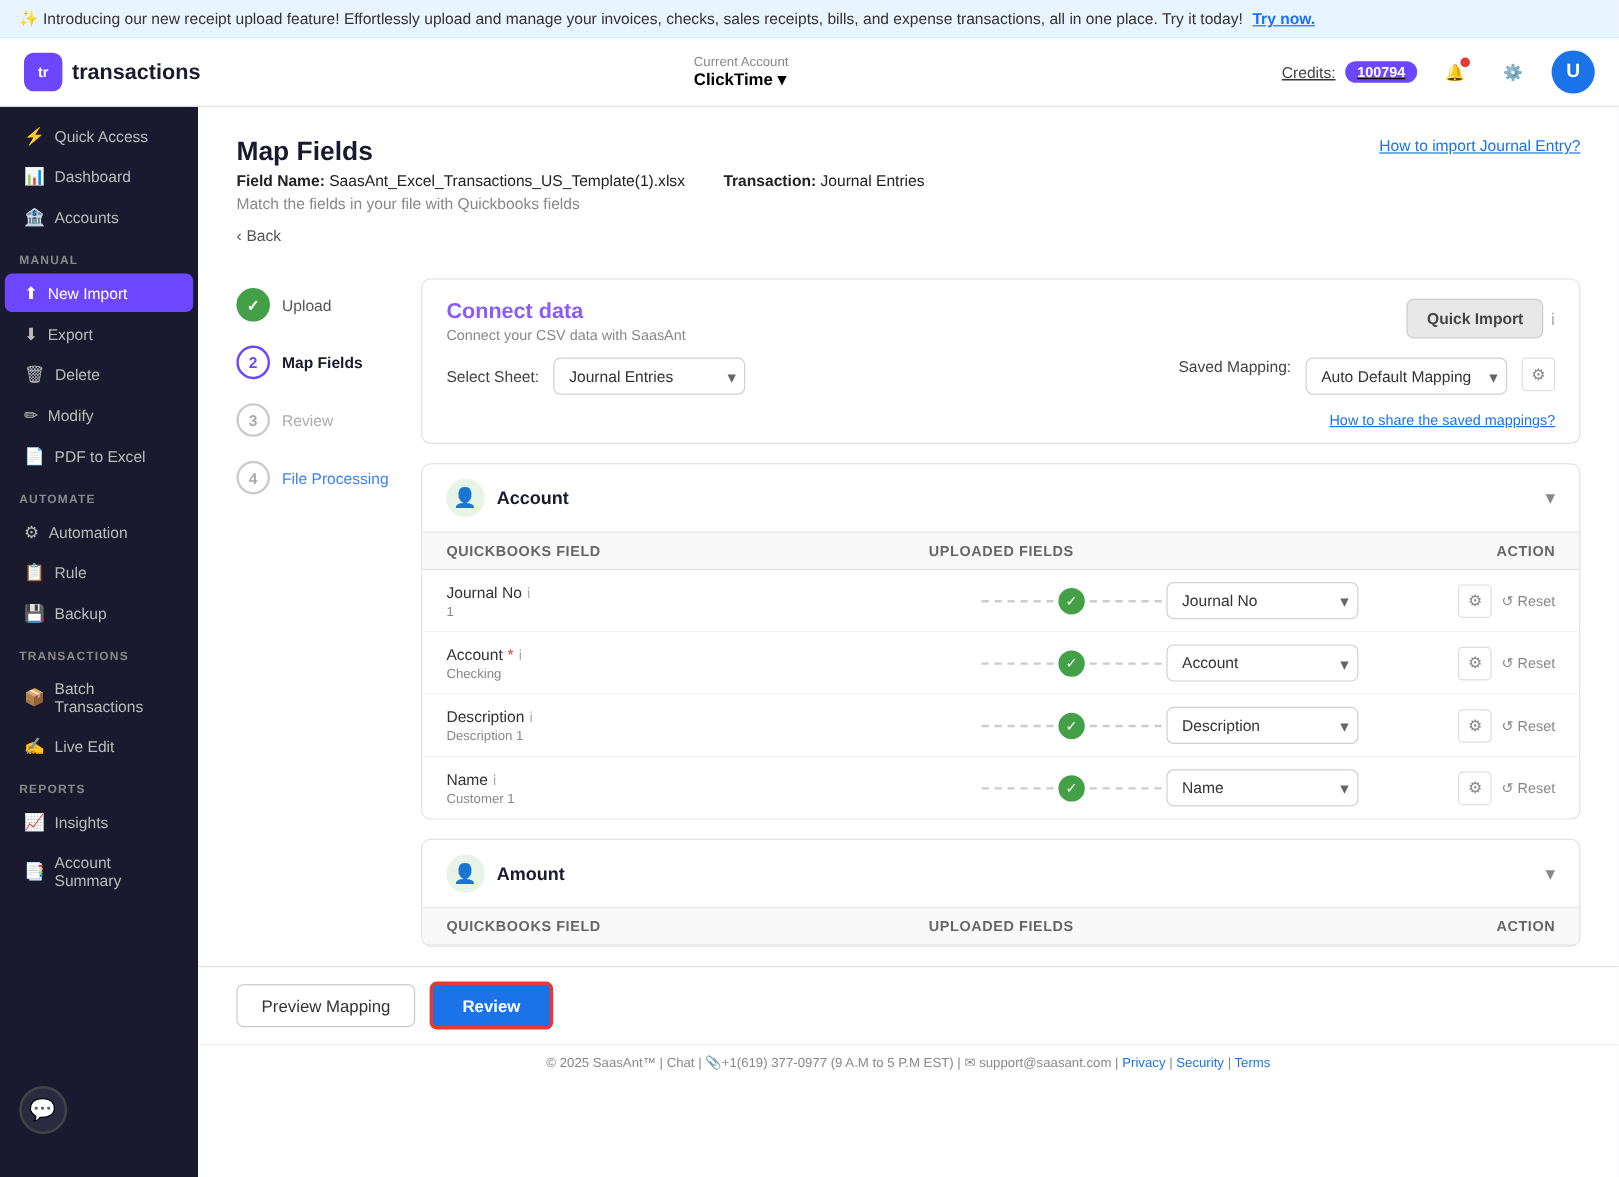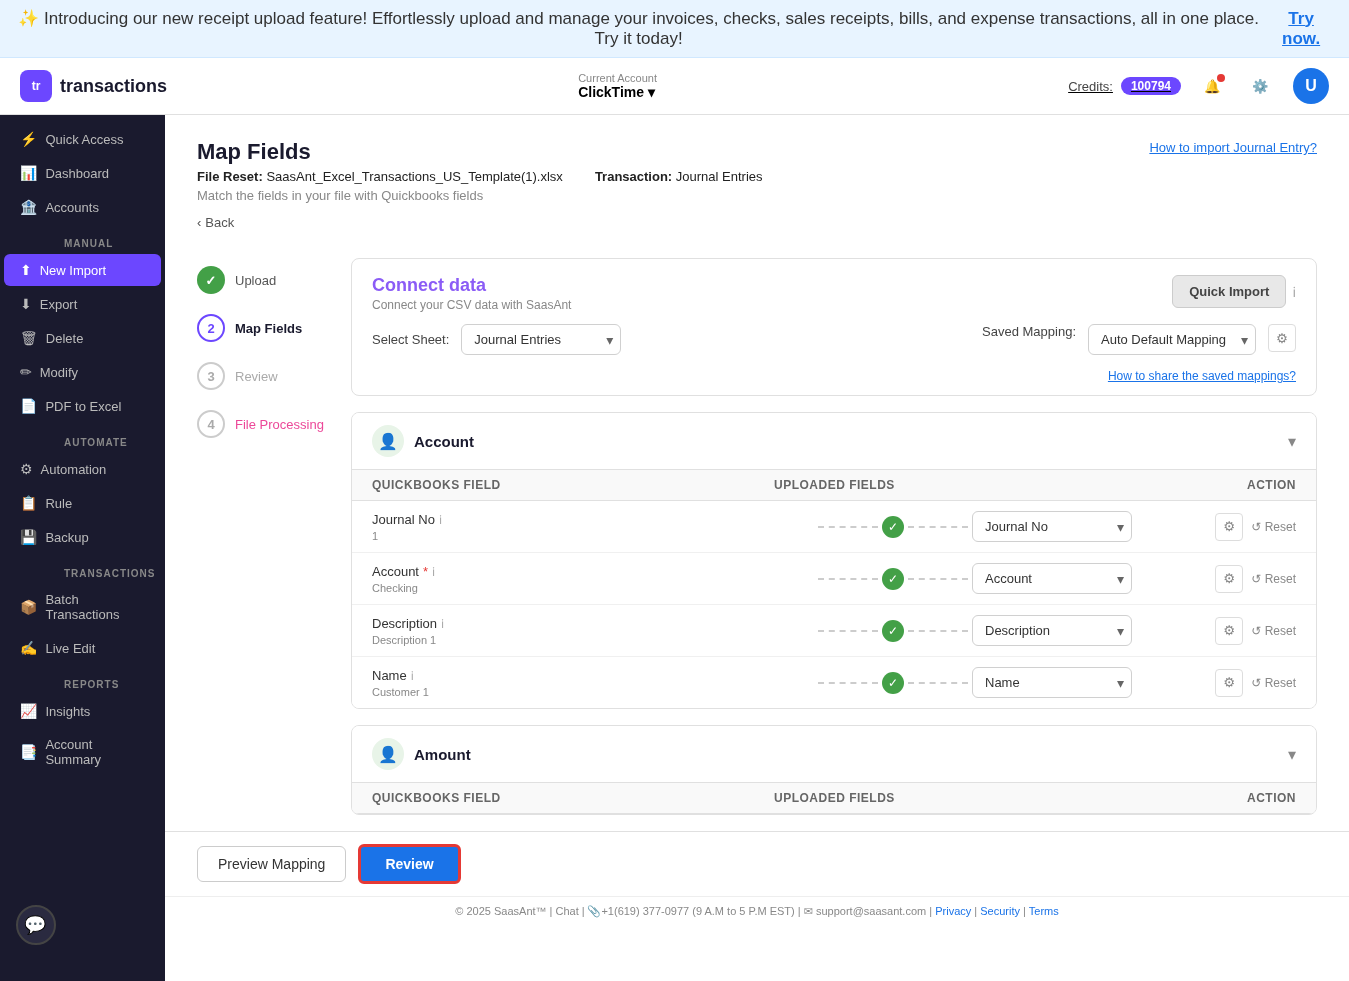--- a/index.html
+++ b/index.html
@@ -1,19 +1,19 @@
 <!DOCTYPE html>
 <html><head>
   <meta charset="utf-8">
   <style>
     * { box-sizing: border-box; margin: 0; padding: 0; }
     body { font-family: -apple-system, BlinkMacSystemFont, 'Segoe UI', sans-serif; font-size: 14px; background: #f5f6fa; display: flex; flex-direction: column; height: 100vh; overflow: hidden; }
 
     
-    .top-banner { background: #e8f4ff; padding: 8px 16px; display: flex; align-items: center; gap: 8px; font-size: 17px; color: #333; border-bottom: 1px solid #d0e8ff; flex-shrink: 0; text-align: center; }
+    .top-banner { background: #e8f4ff; padding: 8px 16px; display: flex; align-items: center; gap: 8px; font-size: 13px; color: #333; border-bottom: 1px solid #d0e8ff; flex-shrink: 0; }
     .top-banner .try-now { color: #1a73e8; text-decoration: underline; cursor: pointer; font-weight: 600; }
 
     
     .header { background: white; border-bottom: 1px solid #e0e0e0; padding: 10px 20px; display: flex; align-items: center; justify-content: space-between; flex-shrink: 0; }
     .header-left { display: flex; align-items: center; gap: 8px; }
     .logo-box { background: #6c47ff; border-radius: 8px; width: 32px; height: 32px; display: flex; align-items: center; justify-content: center; color: white; font-weight: bold; font-size: 12px; }
     .logo-text { font-size: 18px; font-weight: 700; color: #1a1a2e; }
     .header-right { display: flex; align-items: center; gap: 16px; }
     .current-account { font-size: 11px; color: #888; }
     .account-name { font-size: 14px; font-weight: 600; color: #000000; display: flex; align-items: center; gap: 4px; cursor: pointer; }
@@ -21,21 +21,21 @@
     .credits-badge { background: #6c47ff; color: white; border-radius: 10px; padding: 2px 10px; font-size: 12px; font-weight: 600; }
     .icon-btn { width: 32px; height: 32px; border-radius: 50%; display: flex; align-items: center; justify-content: center; cursor: pointer; border: none; background: transparent; position: relative; }
     .notif-dot { position: absolute; top: 4px; right: 4px; width: 8px; height: 8px; background: #e53935; border-radius: 50%; }
     .avatar { width: 36px; height: 36px; border-radius: 50%; background: #1a73e8; display: flex; align-items: center; justify-content: center; color: white; font-weight: 700; font-size: 16px; cursor: pointer; }
 
     
     .app-body { display: flex; flex: 1; overflow: hidden; }
 
     
     .sidebar { width: 165px; background: #1a1a2e; color: white; display: flex; flex-direction: column; overflow-y: auto; flex-shrink: 0; padding-bottom: 20px; }
-    .sidebar-section-label { font-size: 10px; color: #888; font-weight: 700; letter-spacing: 1px; padding: 14px 16px 4px; text-transform: uppercase; margin-left: 48px; }
+    .sidebar-section-label { font-size: 10px; color: #888; font-weight: 700; letter-spacing: 1px; padding: 14px 16px 4px; text-transform: uppercase; }
     .sidebar-item { display: flex; align-items: center; gap: 8px; padding: 8px 16px; cursor: pointer; font-size: 13px; color: #bbb; border-radius: 4px; margin: 1px 4px; }
     .sidebar-item.active { background: #6c47ff; color: white; border-radius: 6px; }
     .sidebar-icon { font-size: 14px; }
     .sidebar-footer { margin-top: auto; padding: 16px; }
     .chat-btn { width: 40px; height: 40px; border-radius: 50%; background: #1a1a2e; border: 2px solid #444; display: flex; align-items: center; justify-content: center; cursor: pointer; color: white; font-size: 18px; }
 
     
     .main { flex: 1; overflow-y: auto; background: white; }
     .page-header { padding: 24px 32px 0; }
     .page-title { font-size: 22px; font-weight: 700; color: #1a1a2e; margin-bottom: 4px; }
@@ -213,21 +213,21 @@
   </div>
 
   <div class="main">
 
     <div class="page-header">
       <div style="display:flex; justify-content:space-between; align-items:flex-start;">
         <div>
           <div class="page-title">Map Fields</div>
           <div class="file-info" style="margin-top:4px;">
             <span>
-              <span class="label" style="font-weight:700; color:#222;">File Reset:</span>
+              <span class="label" style="font-weight:700; color:#222;">Field Name:</span>
               <span>SaasAnt_Excel_Transactions_US_Template(1).xlsx</span>
             </span>
             <span>
               <span style="font-weight:700; color:#222;">Transaction:</span>
               <span>Journal Entries</span>
             </span>
           </div>
           <div class="subtitle">Match the fields in your file with Quickbooks fields</div>
         </div>
         <div>
@@ -253,21 +253,21 @@
         <div class="step-item" style="margin-bottom:20px;">
           <div class="step-circle active">2</div>
           <div class="step-label active">Map Fields</div>
         </div>
         <div class="step-item" style="margin-bottom:20px;">
           <div class="step-circle inactive">3</div>
           <div class="step-label" style="color:#aaa;">Review</div>
         </div>
         <div class="step-item">
           <div class="step-circle inactive">4</div>
-          <div class="step-label" style="color:#ec4899;">File Processing</div>
+          <div class="step-label" style="color:#3b82f6;">File Processing</div>
         </div>
       </div>
 
       <div class="right-content">
 
         <div style="border:1px solid #e0e0e0; border-radius:8px; background:white; margin-bottom:16px;">
           <div style="display:flex; align-items:flex-start; justify-content:space-between; padding:16px 20px 12px;">
             <div>
               <div class="connect-title">Connect data</div>
               <div class="connect-subtitle">Connect your CSV data with SaasAnt</div>

